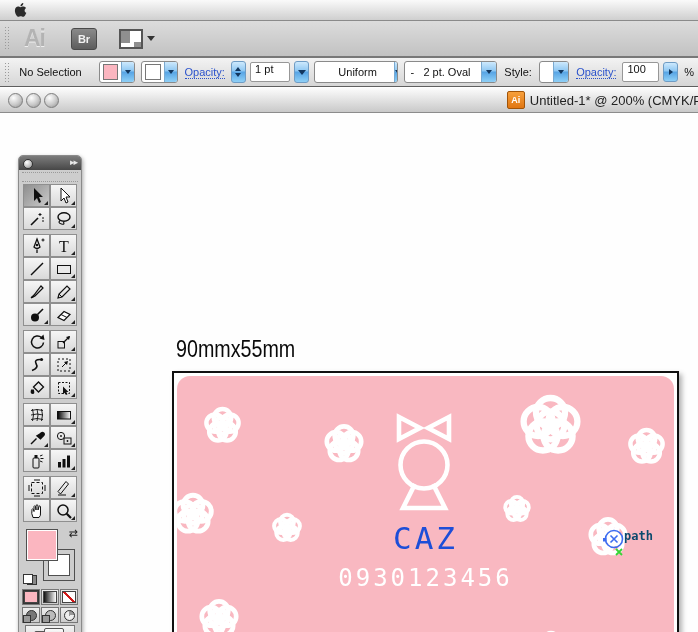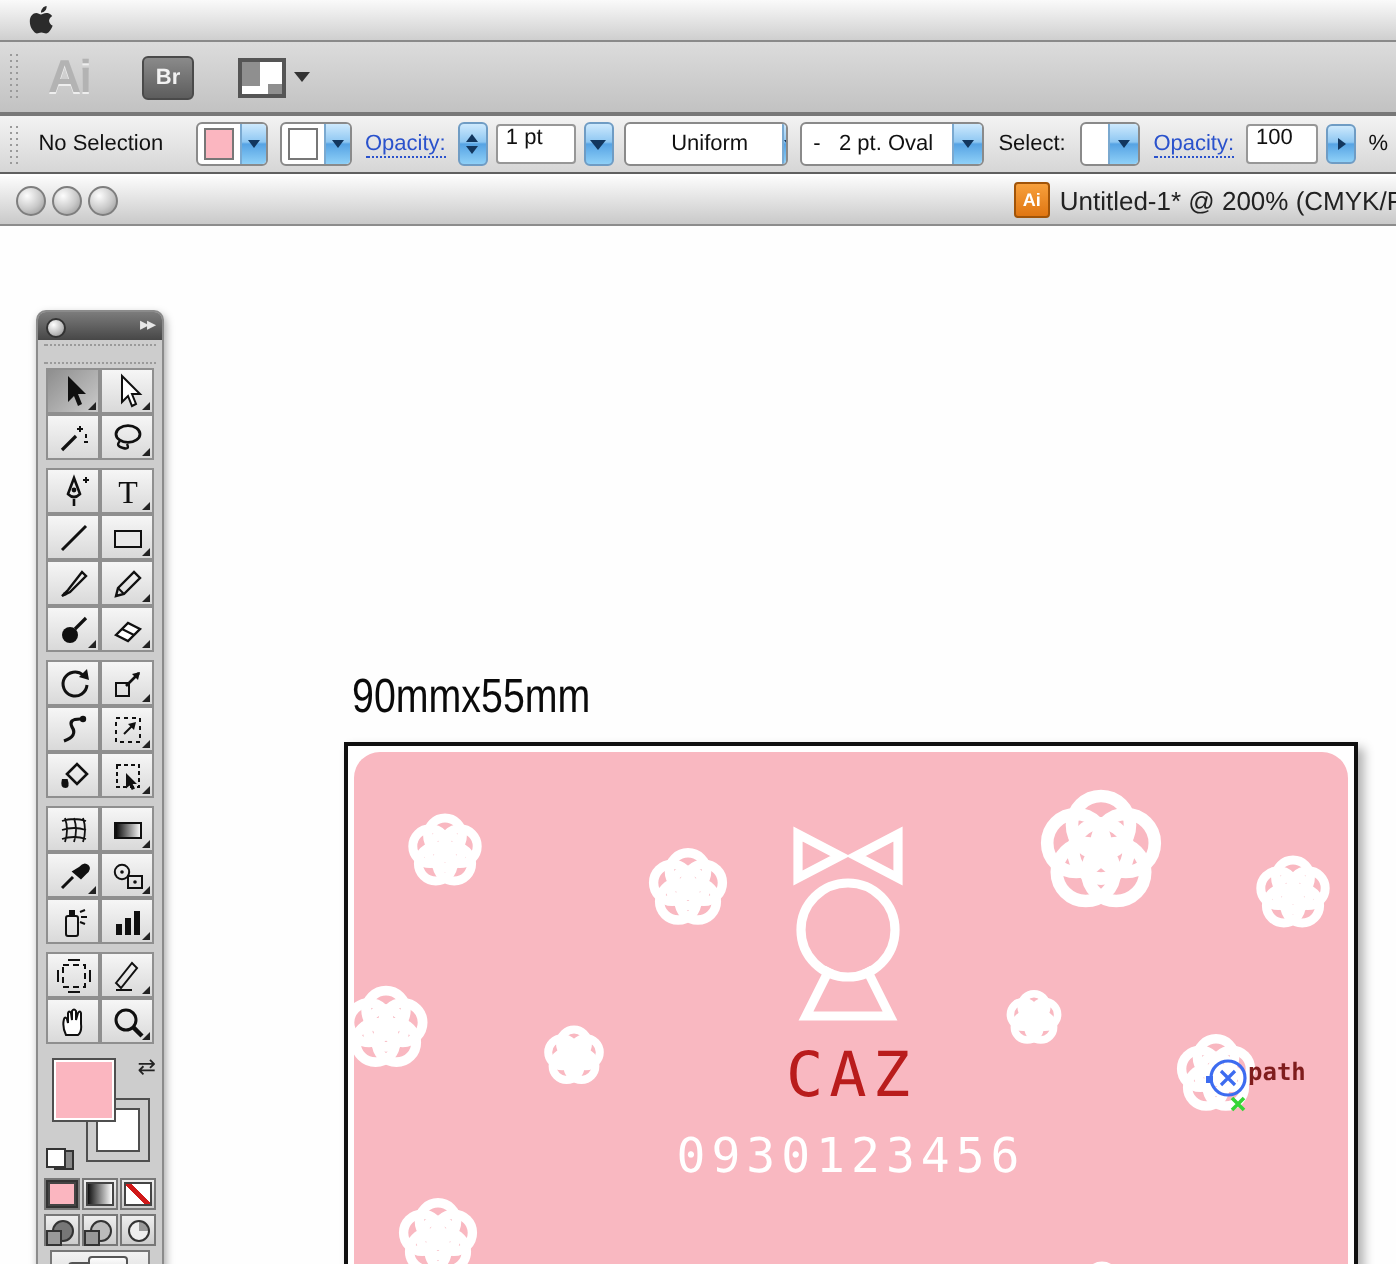--- a/index.html
+++ b/index.html
@@ -72,21 +72,21 @@
 
   
   .canvas{position:absolute;left:0;top:113px;width:698px;height:525px;background:#fefefe;}
   .dim-label{position:absolute;left:176px;top:222px;font-size:24px;color:#0a0a0a;
     transform:scaleX(.82);transform-origin:left;letter-spacing:0px;font-weight:500;}
   .card{position:absolute;left:172px;top:258px;width:503px;height:309px;background:#fff;
     border:2px solid #101010;box-shadow:3px 3px 5px rgba(0,0,0,.3);}
   .card-pink{position:absolute;left:3px;top:3px;right:3px;bottom:3px;border-radius:13px;overflow:hidden;}
   .flower{position:absolute;}
   .mascot{position:absolute;left:217px;top:36px;}
-  .card-name{position:absolute;left:0;width:100%;top:144px;text-align:center;color:#b91c1c;
+  .card-name{position:absolute;left:0;width:100%;top:144px;text-align:center;color:#1d4ed8;
     font-family:"DejaVu Sans Mono",monospace;font-size:31px;letter-spacing:3px;}
   .card-phone{position:absolute;left:0;width:100%;top:188px;text-align:center;color:#fff;
     font-family:"DejaVu Sans Mono",monospace;font-size:24px;letter-spacing:3px;}
   .card-email{position:absolute;left:0;width:100%;top:224px;text-align:center;color:#fff;
     font-family:"DejaVu Sans Mono",monospace;font-size:19px;letter-spacing:3px;}
   .guide{position:absolute;left:425px;top:150px;width:80px;height:34px;}
   .guide-label{position:absolute;left:22px;top:3px;font-size:12px;font-weight:bold;
     font-family:"DejaVu Sans Mono",monospace;}
 
   
@@ -192,21 +192,21 @@
       <span class="aqua" style="margin-left:auto;">
           <span class="dd-caret"></span>
         </span>
     </div>
     <div class="combo" style="width:104px;">
       <span class="lbl" style="margin-left:6px;white-space:pre;">-   2 pt. Oval</span>
       <span class="aqua" style="margin-left:auto;">
           <span class="dd-caret"></span>
         </span>
     </div>
-    <span class="cb-label">Select:</span>
+    <span class="cb-label">Style:</span>
     <div class="combo" style="width:32px;">
       <span class="aqua" style="margin-left:auto;">
           <span class="dd-caret"></span>
         </span>
     </div>
     <span class="cb-link">Opacity:</span>
     <div class="field" style="width:30px;">
       <span>100</span>
     </div>
     <div class="aqua-btn" style="height:18px;">
@@ -342,21 +342,21 @@
         <div class="card-name">CAZ</div>
         <div class="card-phone">0930123456</div>
 
         <div class="guide">
           <svg width="26" height="30" viewBox="0 0 26 30">
             <circle cx="12" cy="13" r="8.5" fill="none" stroke="#3d6cf0" stroke-width="1.6"></circle>
             <path d="M8.5 9.5 L15.5 16.5 M15.5 9.5 L8.5 16.5" stroke="#3d6cf0" stroke-width="1.6"></path>
             <rect x="1" y="12" width="3.5" height="3.5" fill="#3d6cf0"></rect>
             <path d="M14 23 L20 29 M20 23 L14 29" stroke="#35d435" stroke-width="1.8"></path>
           </svg>
-          <span class="guide-label" id="guide-label" style="color: #7f1d1d;">path</span>
+          <span class="guide-label" id="guide-label" style="color: #0c4a6e;">path</span>
         </div>
       </div>
     </div>
 
   </div>
 
   <div class="toolbox">
     <div class="tb-header">
       <span class="tb-close"></span>
       <span class="tb-chev">▸▸</span>

